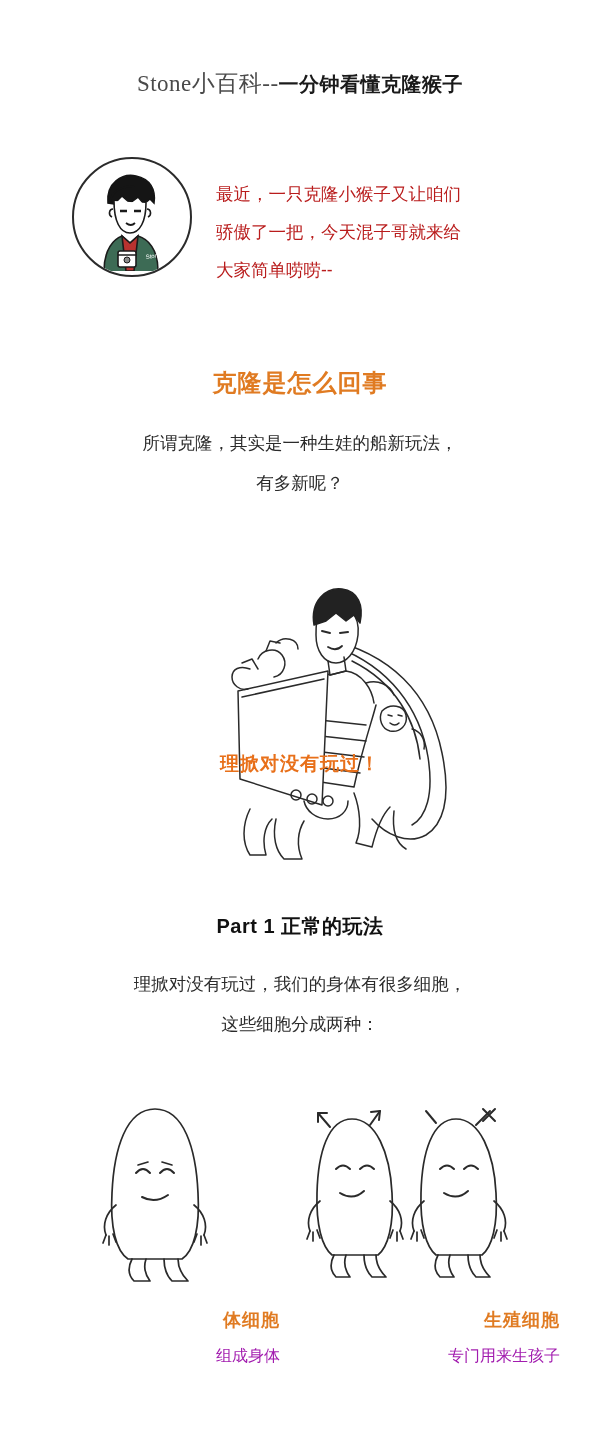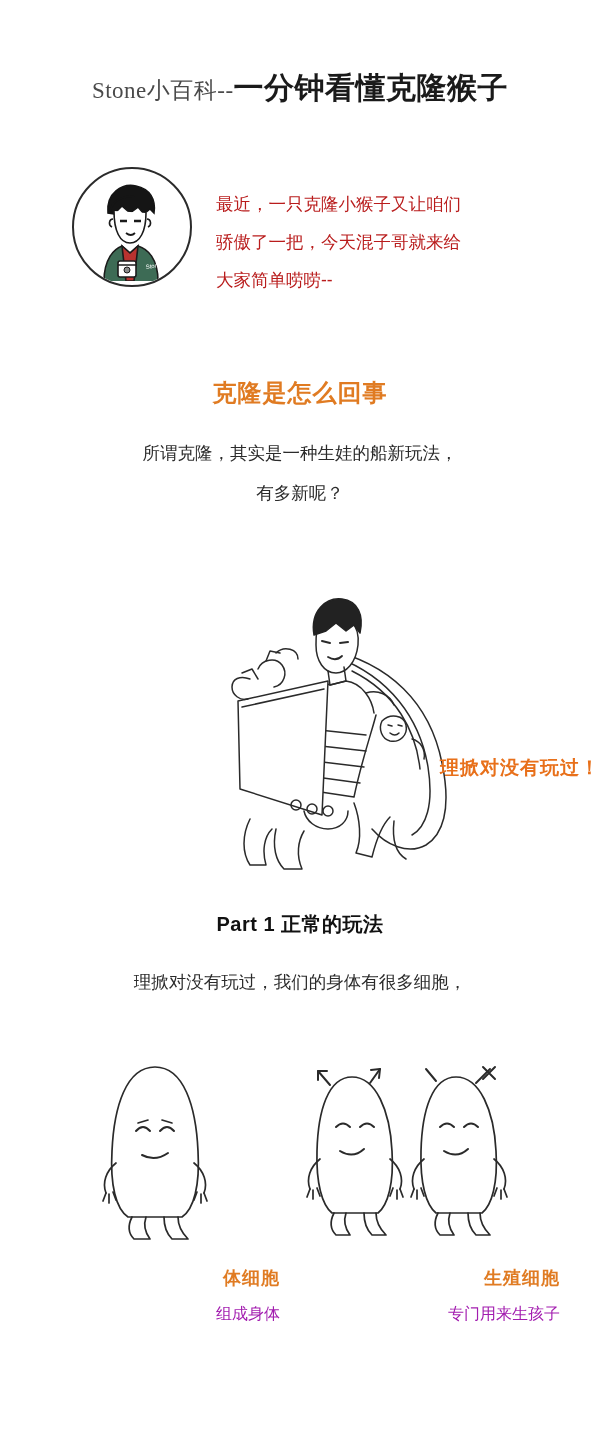--- a/index.html
+++ b/index.html
@@ -31,21 +31,21 @@
     gap: 0px;
   }
   .title-serif {
     font-family: "Liberation Serif", serif;
     font-size: 23px;
     color: #4a4a4a;
     letter-spacing: 0.5px;
   }
   .title-bold {
     font-family: "Liberation Sans", sans-serif;
-    font-size: 30px;
+    font-size: 20px;
     font-weight: bold;
     color: #1a1a1a;
     letter-spacing: 0.5px;
   }
 
   
   .intro {
     margin-top: 58px;
     display: flex;
     align-items: flex-start;
@@ -94,35 +94,35 @@
   
   .illu1 {
     margin-top: 40px;
     height: 330px;
     position: relative;
   }
   .illu1 svg { display: block; margin: 0 auto; }
   .illu1-caption {
     position: absolute;
     left: 0; right: 0;
-    top: 202px;
-    text-align: right;
+    top: 208px;
+    text-align: center;
     font-size: 19px;
     font-weight: bold;
     color: #e8701a;
     letter-spacing: 1px;
   }
 
   
   .part-head {
     text-align: center;
     font-size: 20px;
     font-weight: bold;
     color: #111;
-    margin-top: 28px;
+    margin-top: 40px;
     letter-spacing: 0.5px;
   }
 
   
   .cells {
     margin-top: 52px;
     display: flex;
     justify-content: center;
     align-items: flex-end;
     gap: 60px;
@@ -256,20 +256,21 @@
         <path d="M276 140 C288 136 300 142 304 152"></path>
       </g>
     </svg>
     <div class="illu1-caption">理掀对没有玩过！</div>
   </div>
 
   <div class="part-head">Part 1  正常的玩法</div>
 
   <div class="body-par">
     <div>理掀对没有玩过，我们的身体有很多细胞，</div>
+    <div>这些细胞分成两种：</div>
   </div>
 
   <div class="cells">
 
     <div>
       <svg width="150" height="185" viewBox="0 0 150 185" xmlns="http://www.w3.org/2000/svg">
         <g fill="none" stroke="#2a2a2a" stroke-width="1.7" stroke-linecap="round" stroke-linejoin="round">
           <path d="M75 8 C46 8 34 48 32 92 C30 126 36 150 48 158 L102 158 C114 150 120 126 118 92 C116 48 104 8 75 8 Z" fill="#fff"></path>
 
           <path d="M56 72 q7 -8 14 0" stroke-width="2"></path>

